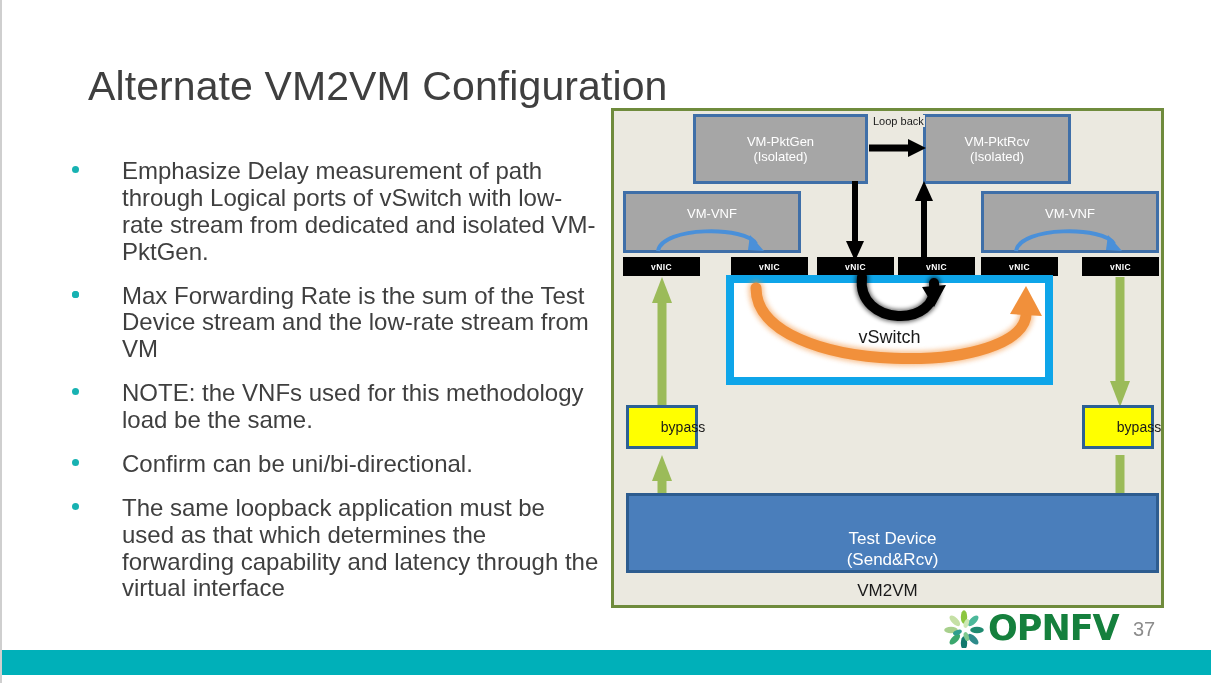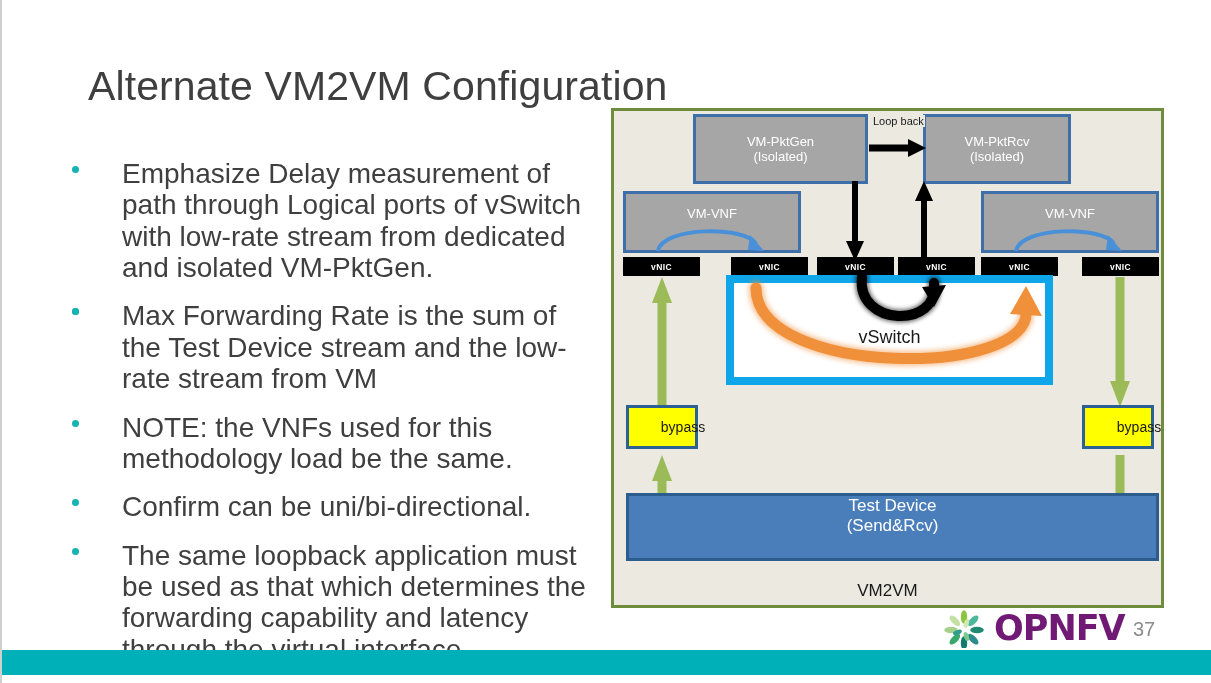--- a/index.html
+++ b/index.html
@@ -47,21 +47,21 @@
   .bullet-dot {
     position: absolute;
     left: 8px;
     top: 8px;
     width: 7px;
     height: 7px;
     border-radius: 50%;
     background: #17b2b2;
   }
   .bullet-text {
-    font-size: 28px;
+    font-size: 24px;
     line-height: 1.12;
     color: #3f3f3f;
   }
 
   
   #diagram {
     position: absolute;
     left: 609px;
     top: 108px;
     width: 553px;
@@ -208,32 +208,32 @@
   }
   #bypass-left  { left: 12px; }
   #bypass-right { left: 468px; }
 
   
   #test-device {
     position: absolute;
     left: 12px;
     top: 382px;
     width: 533px;
-    height: 68px;
+    height: 80px;
     background: #4a7ebb;
     border: 3px solid #2d5c8f;
     box-sizing: border-box;
     color: #ffffff;
     font-size: 17px;
     line-height: 1.2;
     text-align: center;
     display: flex;
     flex-direction: column;
     align-items: center;
-    justify-content: flex-start;
+    justify-content: flex-end;
   }
   #vm2vm-label {
     position: absolute;
     left: 0; right: 0;
     top: 470px;
     text-align: center;
     font-size: 17px;
     color: #1a1a1a;
   }
 
@@ -242,23 +242,23 @@
     position: absolute;
     left: 940px;
     top: 608px;
     display: flex;
     align-items: center;
   }
   #opnfv-mark { width: 44px; height: 40px; }
   #opnfv-word {
     font-size: 35px;
     font-weight: bold;
-    color: #701a75;
+    color: #15803d;
     letter-spacing: -1px;
-    margin-left: 8px;
+    margin-left: 2px;
     font-family: "DejaVu Sans", sans-serif;
   }
   #page-number {
     position: absolute;
     left: 1131px;
     top: 618px;
     font-size: 20px;
     color: #8c8c8c;
   }
   #bottom-bar {

